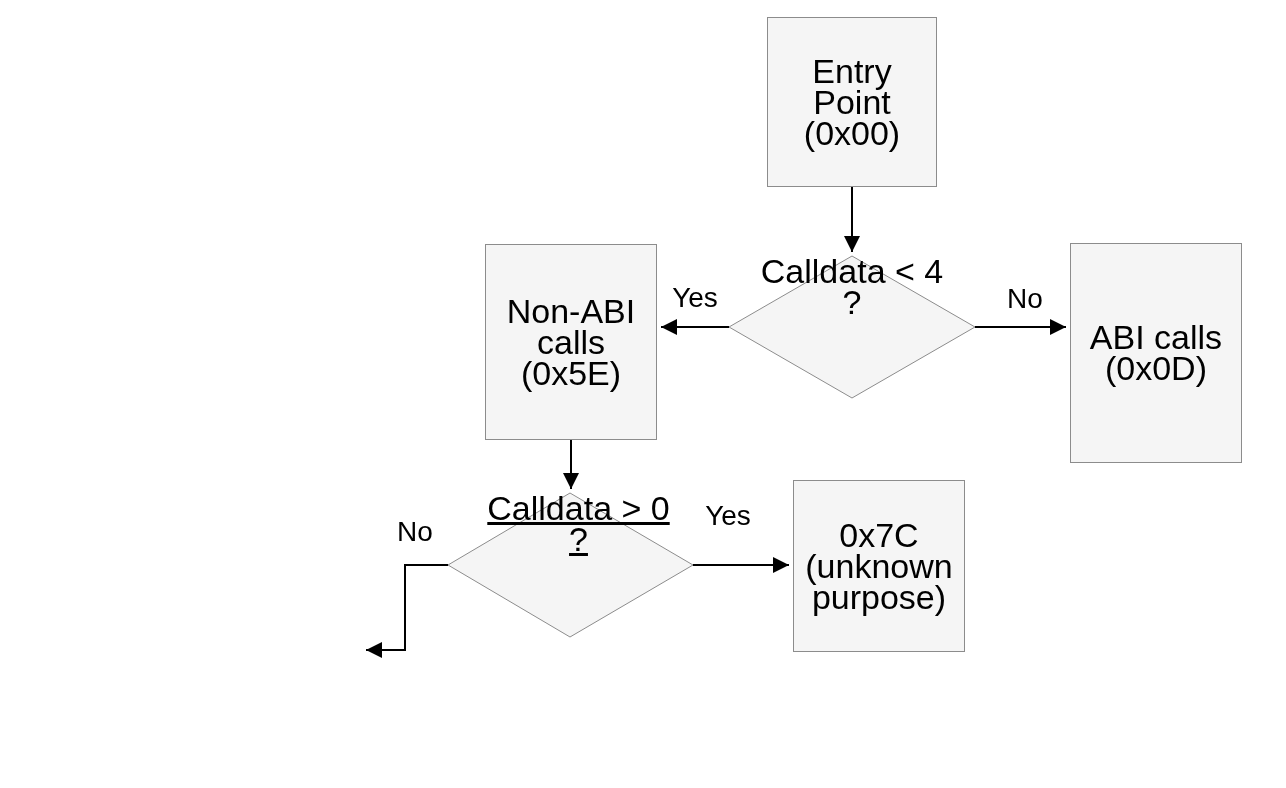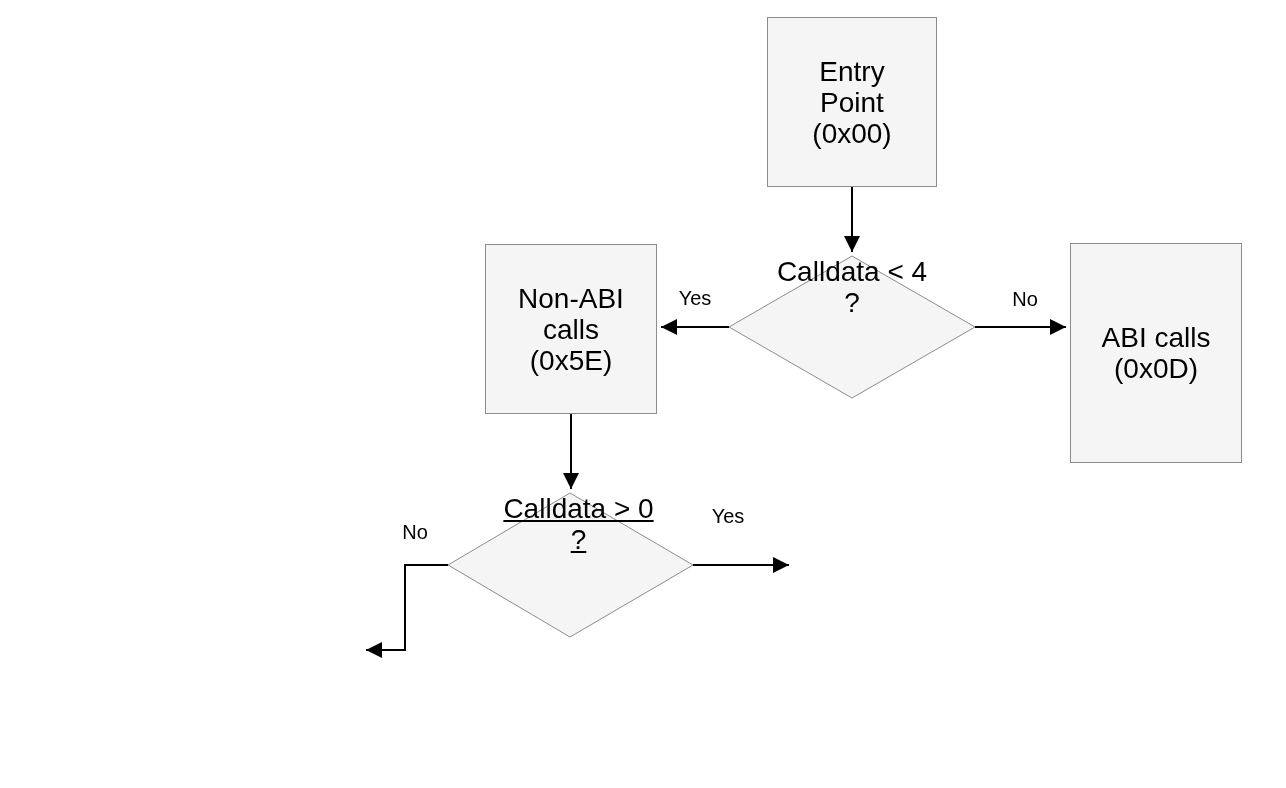--- a/index.html
+++ b/index.html
@@ -36,36 +36,36 @@
     box-sizing: border-box;
     background: var(--node-fill, #f5f5f5);
     border: 1px solid var(--node-border, #8c8c8c);
     display: flex;
     align-items: center;
     justify-content: center;
   }
   .nlabel, .dlabel-inner {
     white-space: pre-line;
     text-align: center;
-    font-size: 28px;
+    font-size: 34px;
     line-height: 31px;
     color: var(--text, #000000);
   }
   .dlabel {
     position: absolute;
     display: flex;
     align-items: flex-start;
     justify-content: center;
     pointer-events: none;
   }
   .elabel {
     position: absolute;
     width: 100px;
     text-align: center;
-    font-size: 20px;
+    font-size: 28px;
     line-height: 32px;
     color: var(--text, #000000);
   }
 </style>
 </head>
 <body>
 
 <div class="canvas">
 
   <svg class="overlay" viewBox="0 0 1286 788">
@@ -85,32 +85,37 @@
     <path class="arrow" d="M693,565 L789,565" marker-end="url(#arrowhead)"></path>
     <path class="arrow" d="M448,565 L405,565 L405,650 L366,650" marker-end="url(#arrowhead)"></path>
   </svg>
 
   <div class="node" style="left:767px; top:17px; width:170px; height:170px;">
     <span class="nlabel">Entry
 Point
 (0x00)</span>
   </div>
 
-  <div class="node" style="left:485px; top:244px; width:172px; height:170px;">
+  <div class="node" style="left:485px; top:244px; width:172px; height:196px;">
     <span class="nlabel">Non-ABI
 calls
 (0x5E)</span>
   </div>
 
   <div class="node" style="left:1070px; top:243px; width:172px; height:220px;">
     <span class="nlabel">ABI calls
 (0x0D)</span>
   </div>
 
 
+  <div class="node" style="left:793px; top:480px; width:172px; height:172px;">
+    <span class="nlabel">0x7C
+(unknown
+purpose)</span>
+  </div>
 
   <div class="dlabel" style="left:729px; top:256px; width:246px; height:142px;">
     <span class="dlabel-inner">Calldata &lt; 4
 ?</span>
   </div>
 
   <div class="dlabel" style="left:456px; top:493px; width:245px; height:144px;text-decoration:underline;">
     <span class="dlabel-inner">Calldata &gt; 0
 ?</span>
   </div>

